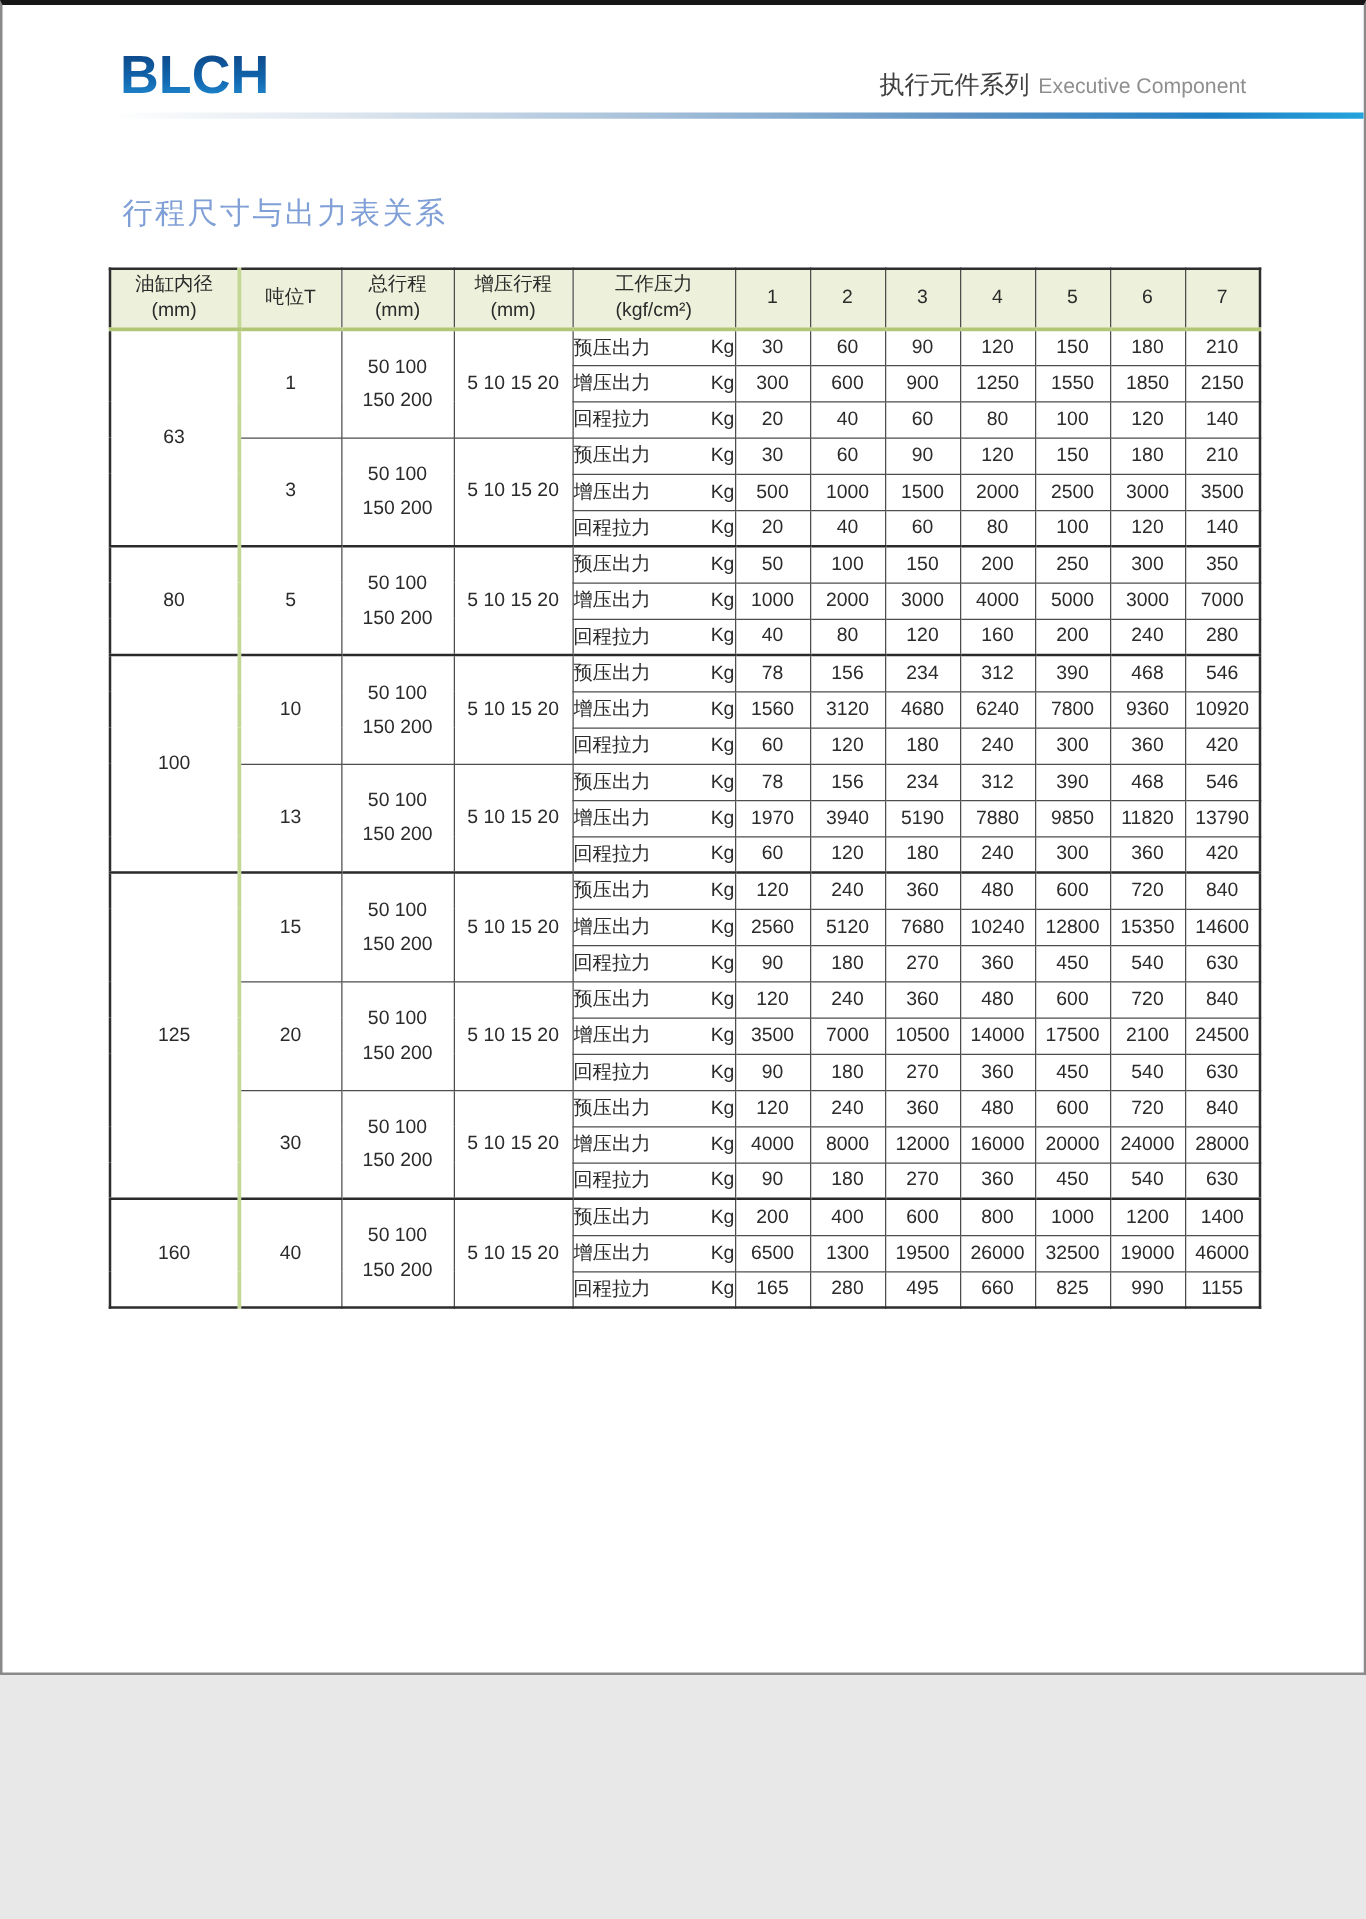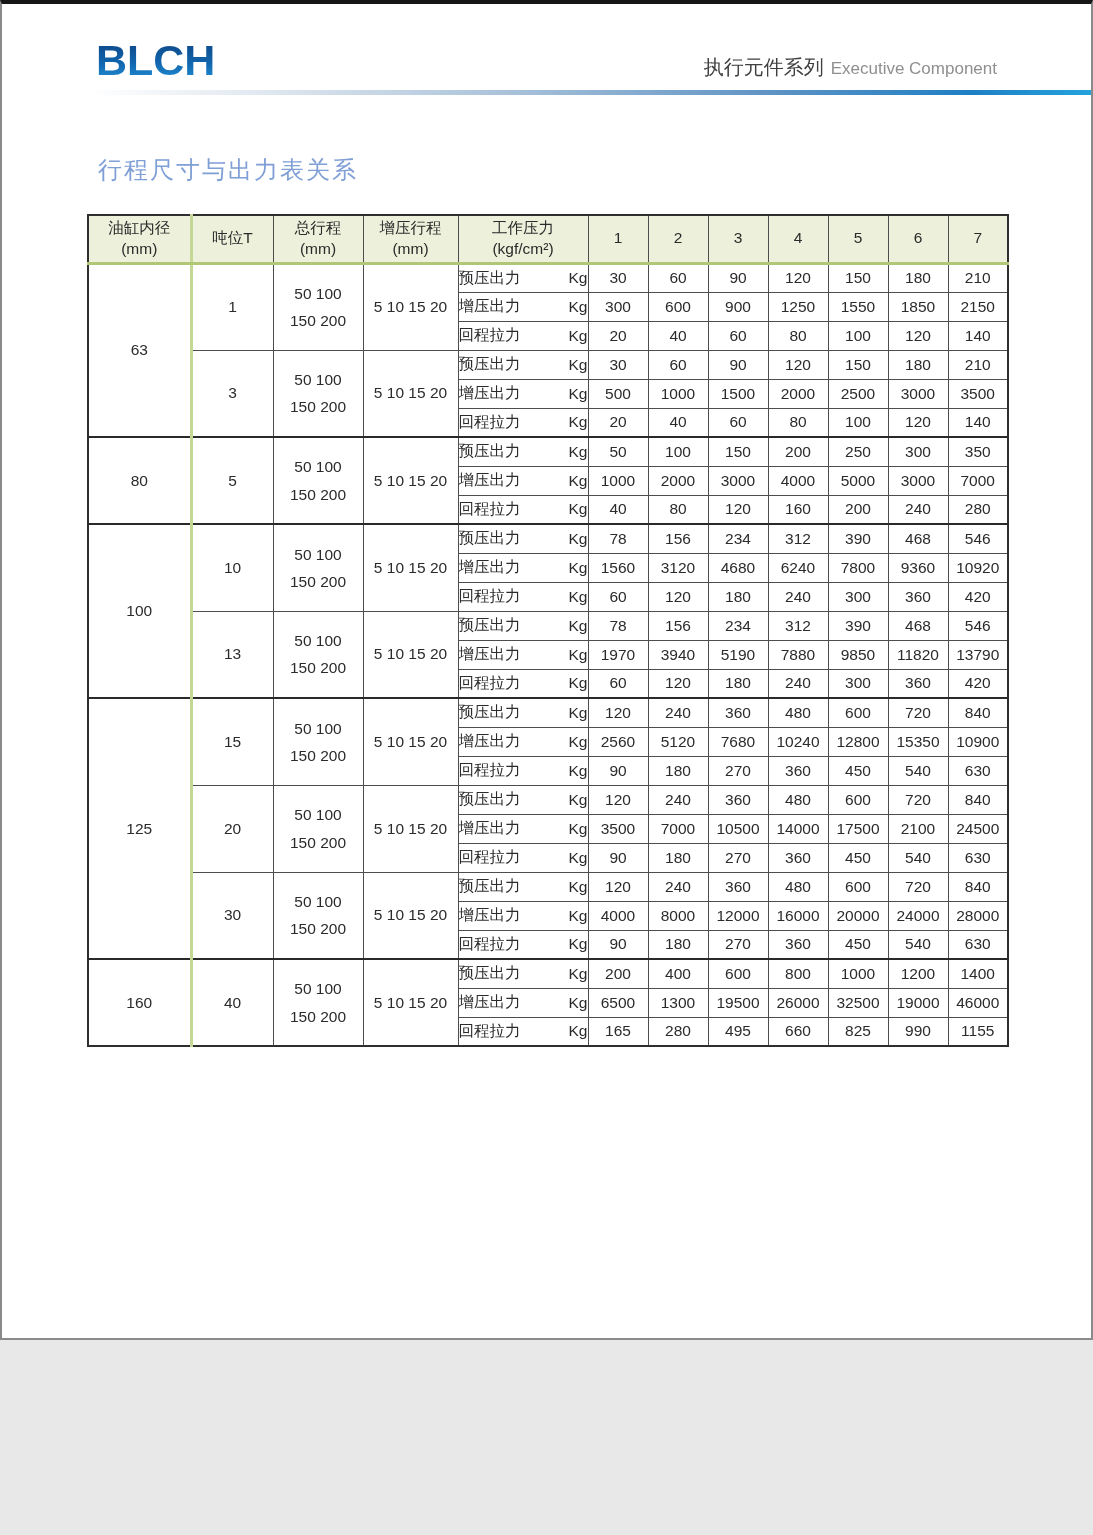--- a/index.html
+++ b/index.html
@@ -400,21 +400,21 @@
                 <span>增压出力</span>
                 <span>Kg</span>
               </div>
             </td>
             <td class="num">2560</td>
             <td class="num">5120</td>
             <td class="num">7680</td>
             <td class="num">10240</td>
             <td class="num">12800</td>
             <td class="num">15350</td>
-            <td class="num">10900</td>
+            <td class="num">14600</td>
           </tr>
           <tr>
             <td class="label-cell">
               <div class="lc">
                 <span>回程拉力</span>
                 <span>Kg</span>
               </div>
             </td>
             <td class="num">90</td>
             <td class="num">180</td>

